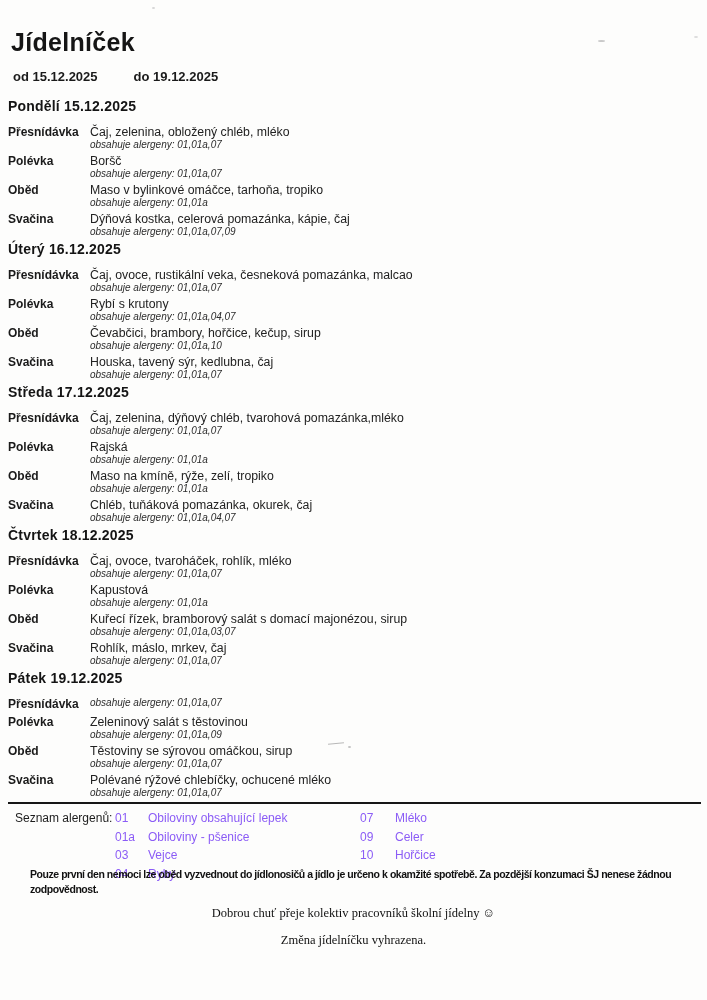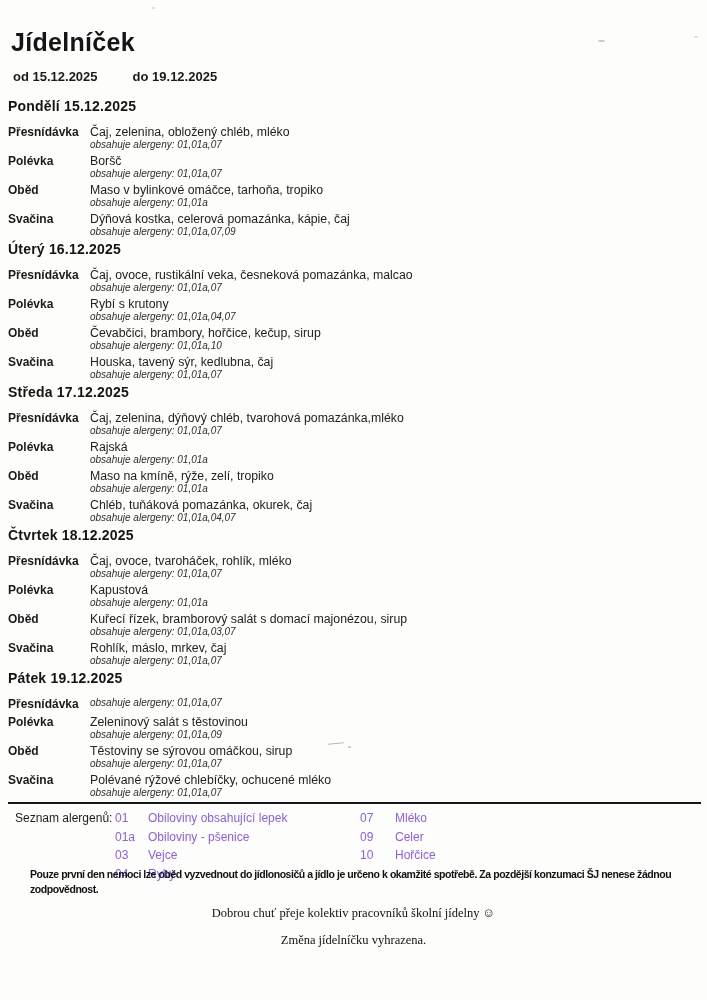--- a/index.html
+++ b/index.html
@@ -14,23 +14,22 @@
   }
   .page-title{
     margin:0;padding:28px 0 0 11px;
     font-size:25px;font-weight:bold;color:#151515;
     letter-spacing:.3px;
   }
   .date-range{
     margin:12px 0 0 13px;
     font-size:13px;font-weight:bold;color:#1a1a1a;
     display:flex;
-    gap:15px;
-  }
-  .date-range .to{margin-left:20px;}
+  }
+  .date-range .to{margin-left:36px;}
   .day{margin:3px 0 0 8px;}
   .day:first-of-type{margin-top:14px;}
   .day-heading{
     margin:0 0 10px 0;
     font-size:14px;font-weight:bold;color:#141414;
     line-height:17px;letter-spacing:.2px;
   }
   .menu-row{display:flex;margin:0 0 4px 0;}
   .meal-label{
     flex:0 0 82px;

